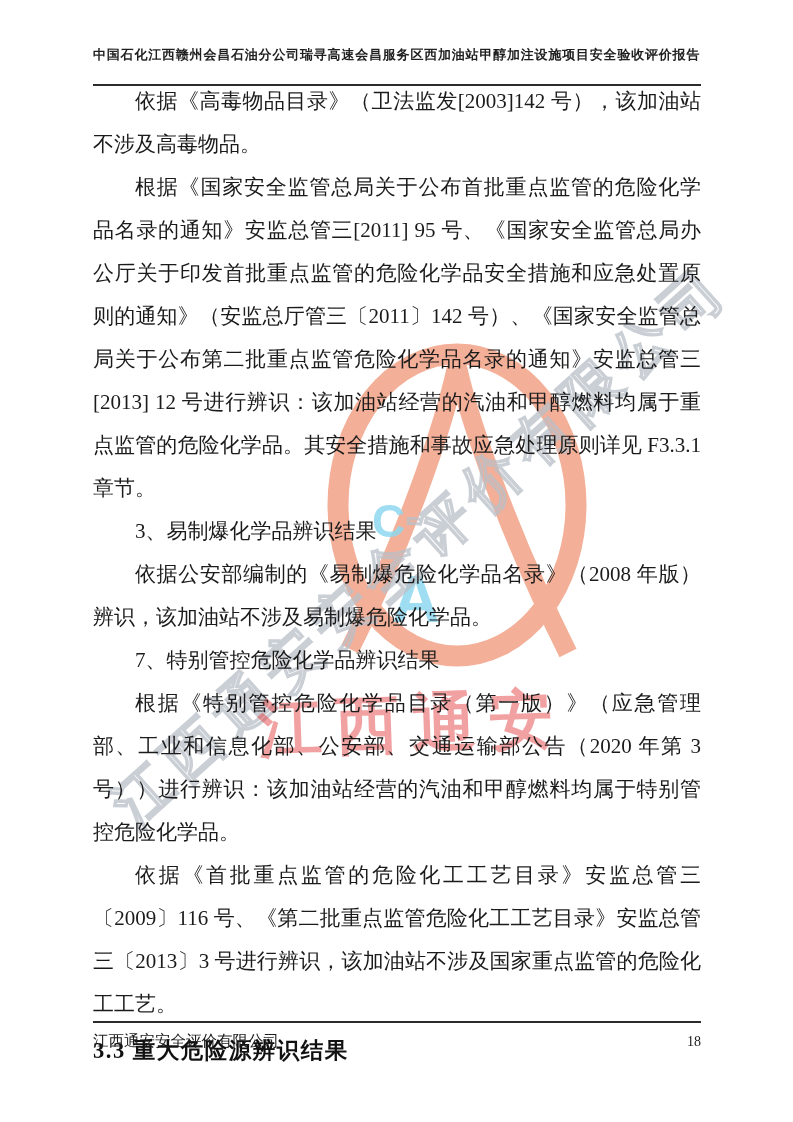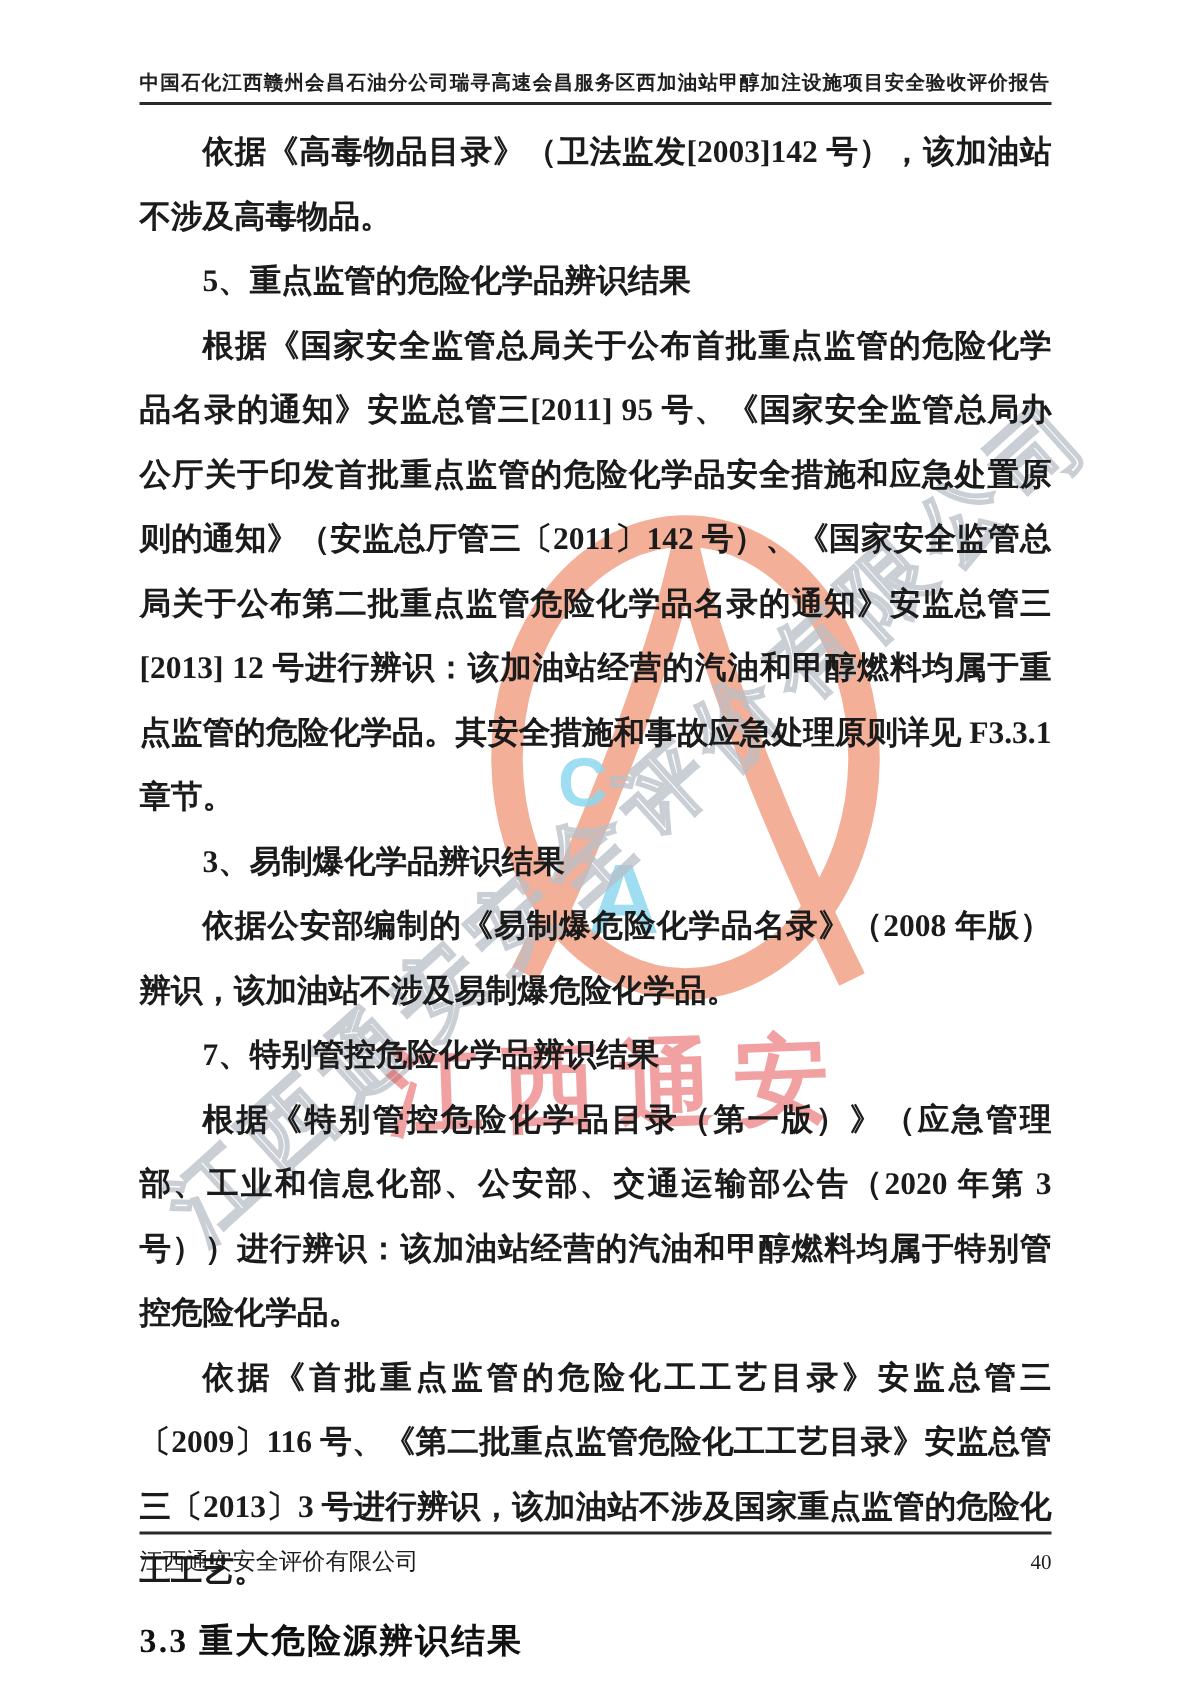--- a/index.html
+++ b/index.html
@@ -48,41 +48,40 @@
     transform:rotate(-2deg);
     transform-origin:0 50%;
     line-height:1;
   }
   
   .text-layer{position:absolute;inset:0;z-index:1;}
   .page-header{
     position:absolute;
     left:93px;top:46px;width:608px;
     border-bottom:2px solid #2b2b2b;
-    padding-bottom:4px;
+    padding-bottom:20px;
   }
   .header-title{
     font-size:13px;
     font-weight:bold;
     letter-spacing:0.8px;
     white-space:nowrap;
     color:#1f1f1f;
   }
   .doc-body{
     position:absolute;
     left:93px;top:80px;width:608px;
   }
   .doc-body p{margin:0;}
   .para, .subheading{
     font-size:21px;
     line-height:43px;
     text-align:justify;
     text-indent:2em;
     color:#1b1b1b;
-    font-weight:bold;
   }
   .heading2{
     font-size:22.5px;
     font-weight:bold;
     line-height:50px;
     letter-spacing:1.5px;
     text-indent:0;
     color:#111;
   }
   .page-footer{
@@ -115,29 +114,28 @@
   </div>
 
   <div class="text-layer">
 
     <div class="page-header">
       <div class="header-title">中国石化江西赣州会昌石油分公司瑞寻高速会昌服务区西加油站甲醇加注设施项目安全验收评价报告</div>
     </div>
 
     <div class="doc-body" id="body-container">
         <p class="para">依据《高毒物品目录》（卫法监发[2003]142 号），该加油站不涉及高毒物品。</p>
-        <p class="subheading">5、重点监管的危险化学品辨识结果</p>
         <p class="para">根据《国家安全监管总局关于公布首批重点监管的危险化学品名录的通知》安监总管三[2011] 95 号、《国家安全监管总局办公厅关于印发首批重点监管的危险化学品安全措施和应急处置原则的通知》（安监总厅管三〔2011〕142 号）、《国家安全监管总局关于公布第二批重点监管危险化学品名录的通知》安监总管三[2013] 12 号进行辨识：该加油站经营的汽油和甲醇燃料均属于重点监管的危险化学品。其安全措施和事故应急处理原则详见 F3.3.1 章节。</p>
         <p class="subheading">3、易制爆化学品辨识结果</p>
         <p class="para">依据公安部编制的《易制爆危险化学品名录》（2008 年版）辨识，该加油站不涉及易制爆危险化学品。</p>
         <p class="subheading">7、特别管控危险化学品辨识结果</p>
         <p class="para">根据《特别管控危险化学品目录（第一版）》（应急管理部、工业和信息化部、公安部、交通运输部公告（2020 年第 3 号））进行辨识：该加油站经营的汽油和甲醇燃料均属于特别管控危险化学品。</p>
         <p class="para">依据《首批重点监管的危险化工工艺目录》安监总管三〔2009〕116 号、《第二批重点监管危险化工工艺目录》安监总管三〔2013〕3 号进行辨识，该加油站不涉及国家重点监管的危险化工工艺。</p>
         <p class="heading2">3.3 重大危险源辨识结果</p>
       </div>
 
     <div class="page-footer">
       <span class="footer-company">江西通安安全评价有限公司</span>
-      <span class="footer-page">40</span>
+      <span class="footer-page">18</span>
     </div>
 
   </div>
 </div>
 
 </body></html>

